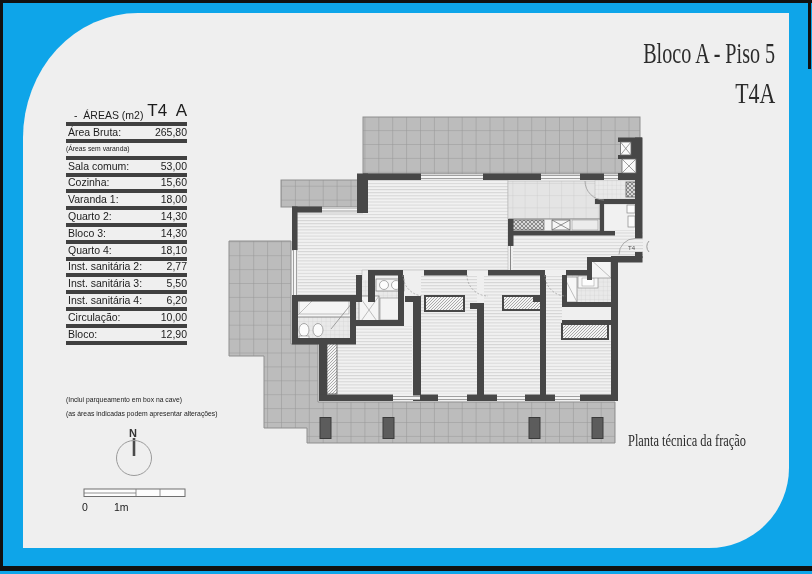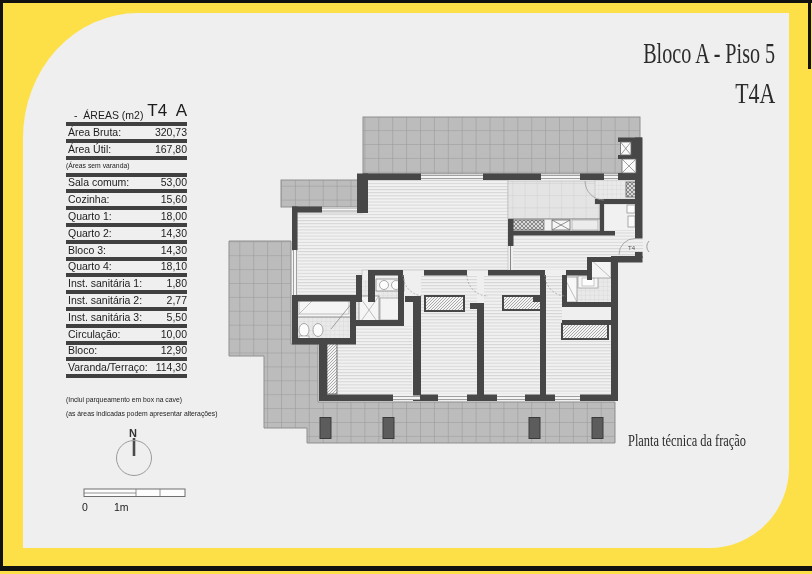--- a/index.html
+++ b/index.html
@@ -1,16 +1,16 @@
 <!DOCTYPE html>
 <html><head>
 <meta charset="utf-8">
 <style>
   html,body{margin:0;padding:0;background:#ffffff;}
-  #page{position:relative;width:812px;height:574px;overflow:hidden;background:#fde047;filter:blur(0.25px);
+  #page{position:relative;width:812px;height:574px;overflow:hidden;background:#0ea5e9;filter:blur(0.25px);
         font-family:"Liberation Sans",sans-serif;}
   .abs{position:absolute;}
   #panel{left:23px;top:13px;width:766px;height:535px;background:#efefef;
          border-radius:115px 0 0 0 / 125px 0 0 0;
          border-bottom-right-radius:80px;}
   .tbl{position:absolute;left:66px;top:106px;width:121px;font-size:10.5px;color:#1c1c1c;}
   .row{position:relative;height:16.8px;border-bottom:4px solid #404040;box-sizing:border-box;}
   .row .lab{position:absolute;left:2px;bottom:1px;white-space:nowrap;}
   .row .val{position:absolute;right:0px;bottom:1px;}
   .note{font-size:6.8px;color:#222;}
@@ -42,92 +42,84 @@
 
   <div class="tbl">
 
     <div class="row" style="height:20px;">
         <span class="lab" style="left:8px;">-&nbsp; ÁREAS (m2)</span>
         <span class="val" style="font-size:17px;right:0;">T4&nbsp; A</span>
       </div>
 
     <div class="row">
         <span class="lab">Área Bruta:</span>
-        <span class="val">320,73</span>
-      </div>
-
-    <div class="row">
-        <span class="lab">Área Útil:</span>
-        <span class="val">167,80</span>
-      </div>
+        <span class="val">265,80</span>
+      </div>
+
 
     <div class="row note" style="height:17px;">
         <span class="lab" style="left:0;bottom:4px;">(Áreas sem varanda)</span>
       </div>
 
     <div class="row">
         <span class="lab">Sala comum:</span>
         <span class="val">53,00</span>
       </div>
 
     <div class="row">
         <span class="lab">Cozinha:</span>
         <span class="val">15,60</span>
       </div>
 
     <div class="row">
-        <span class="lab">Quarto 1:</span>
+        <span class="lab">Varanda 1:</span>
         <span class="val">18,00</span>
       </div>
 
     <div class="row">
         <span class="lab">Quarto 2:</span>
         <span class="val">14,30</span>
       </div>
 
     <div class="row">
         <span class="lab">Bloco 3:</span>
         <span class="val">14,30</span>
       </div>
 
     <div class="row">
         <span class="lab">Quarto 4:</span>
         <span class="val">18,10</span>
       </div>
 
-    <div class="row">
-        <span class="lab">Inst. sanitária 1:</span>
-        <span class="val">1,80</span>
-      </div>
 
     <div class="row">
         <span class="lab">Inst. sanitária 2:</span>
         <span class="val">2,77</span>
       </div>
 
     <div class="row">
         <span class="lab">Inst. sanitária 3:</span>
         <span class="val">5,50</span>
       </div>
 
+    <div class="row">
+        <span class="lab">Inst. sanitária 4:</span>
+        <span class="val">6,20</span>
+      </div>
 
     <div class="row">
         <span class="lab">Circulação:</span>
         <span class="val">10,00</span>
       </div>
 
     <div class="row">
         <span class="lab">Bloco:</span>
         <span class="val">12,90</span>
       </div>
 
-    <div class="row">
-        <span class="lab">Varanda/Terraço:</span>
-        <span class="val">114,30</span>
-      </div>
   </div>
 
   <div class="abs note" style="left:66px;top:396px;">(Inclui parqueamento em box na cave)</div>
 
   <div class="abs note" style="left:66px;top:410px;">(as áreas indicadas podem apresentar alterações)</div>
 
   <svg class="abs" style="left:0;top:0;filter:blur(0.35px);" width="812" height="574" viewBox="0 0 812 574">
     <defs>
       <pattern id="terr" width="13.9" height="13.9" patternUnits="userSpaceOnUse" patternTransform="translate(3,5)">
         <rect width="13.9" height="13.9" fill="#bcbcbc"></rect>

